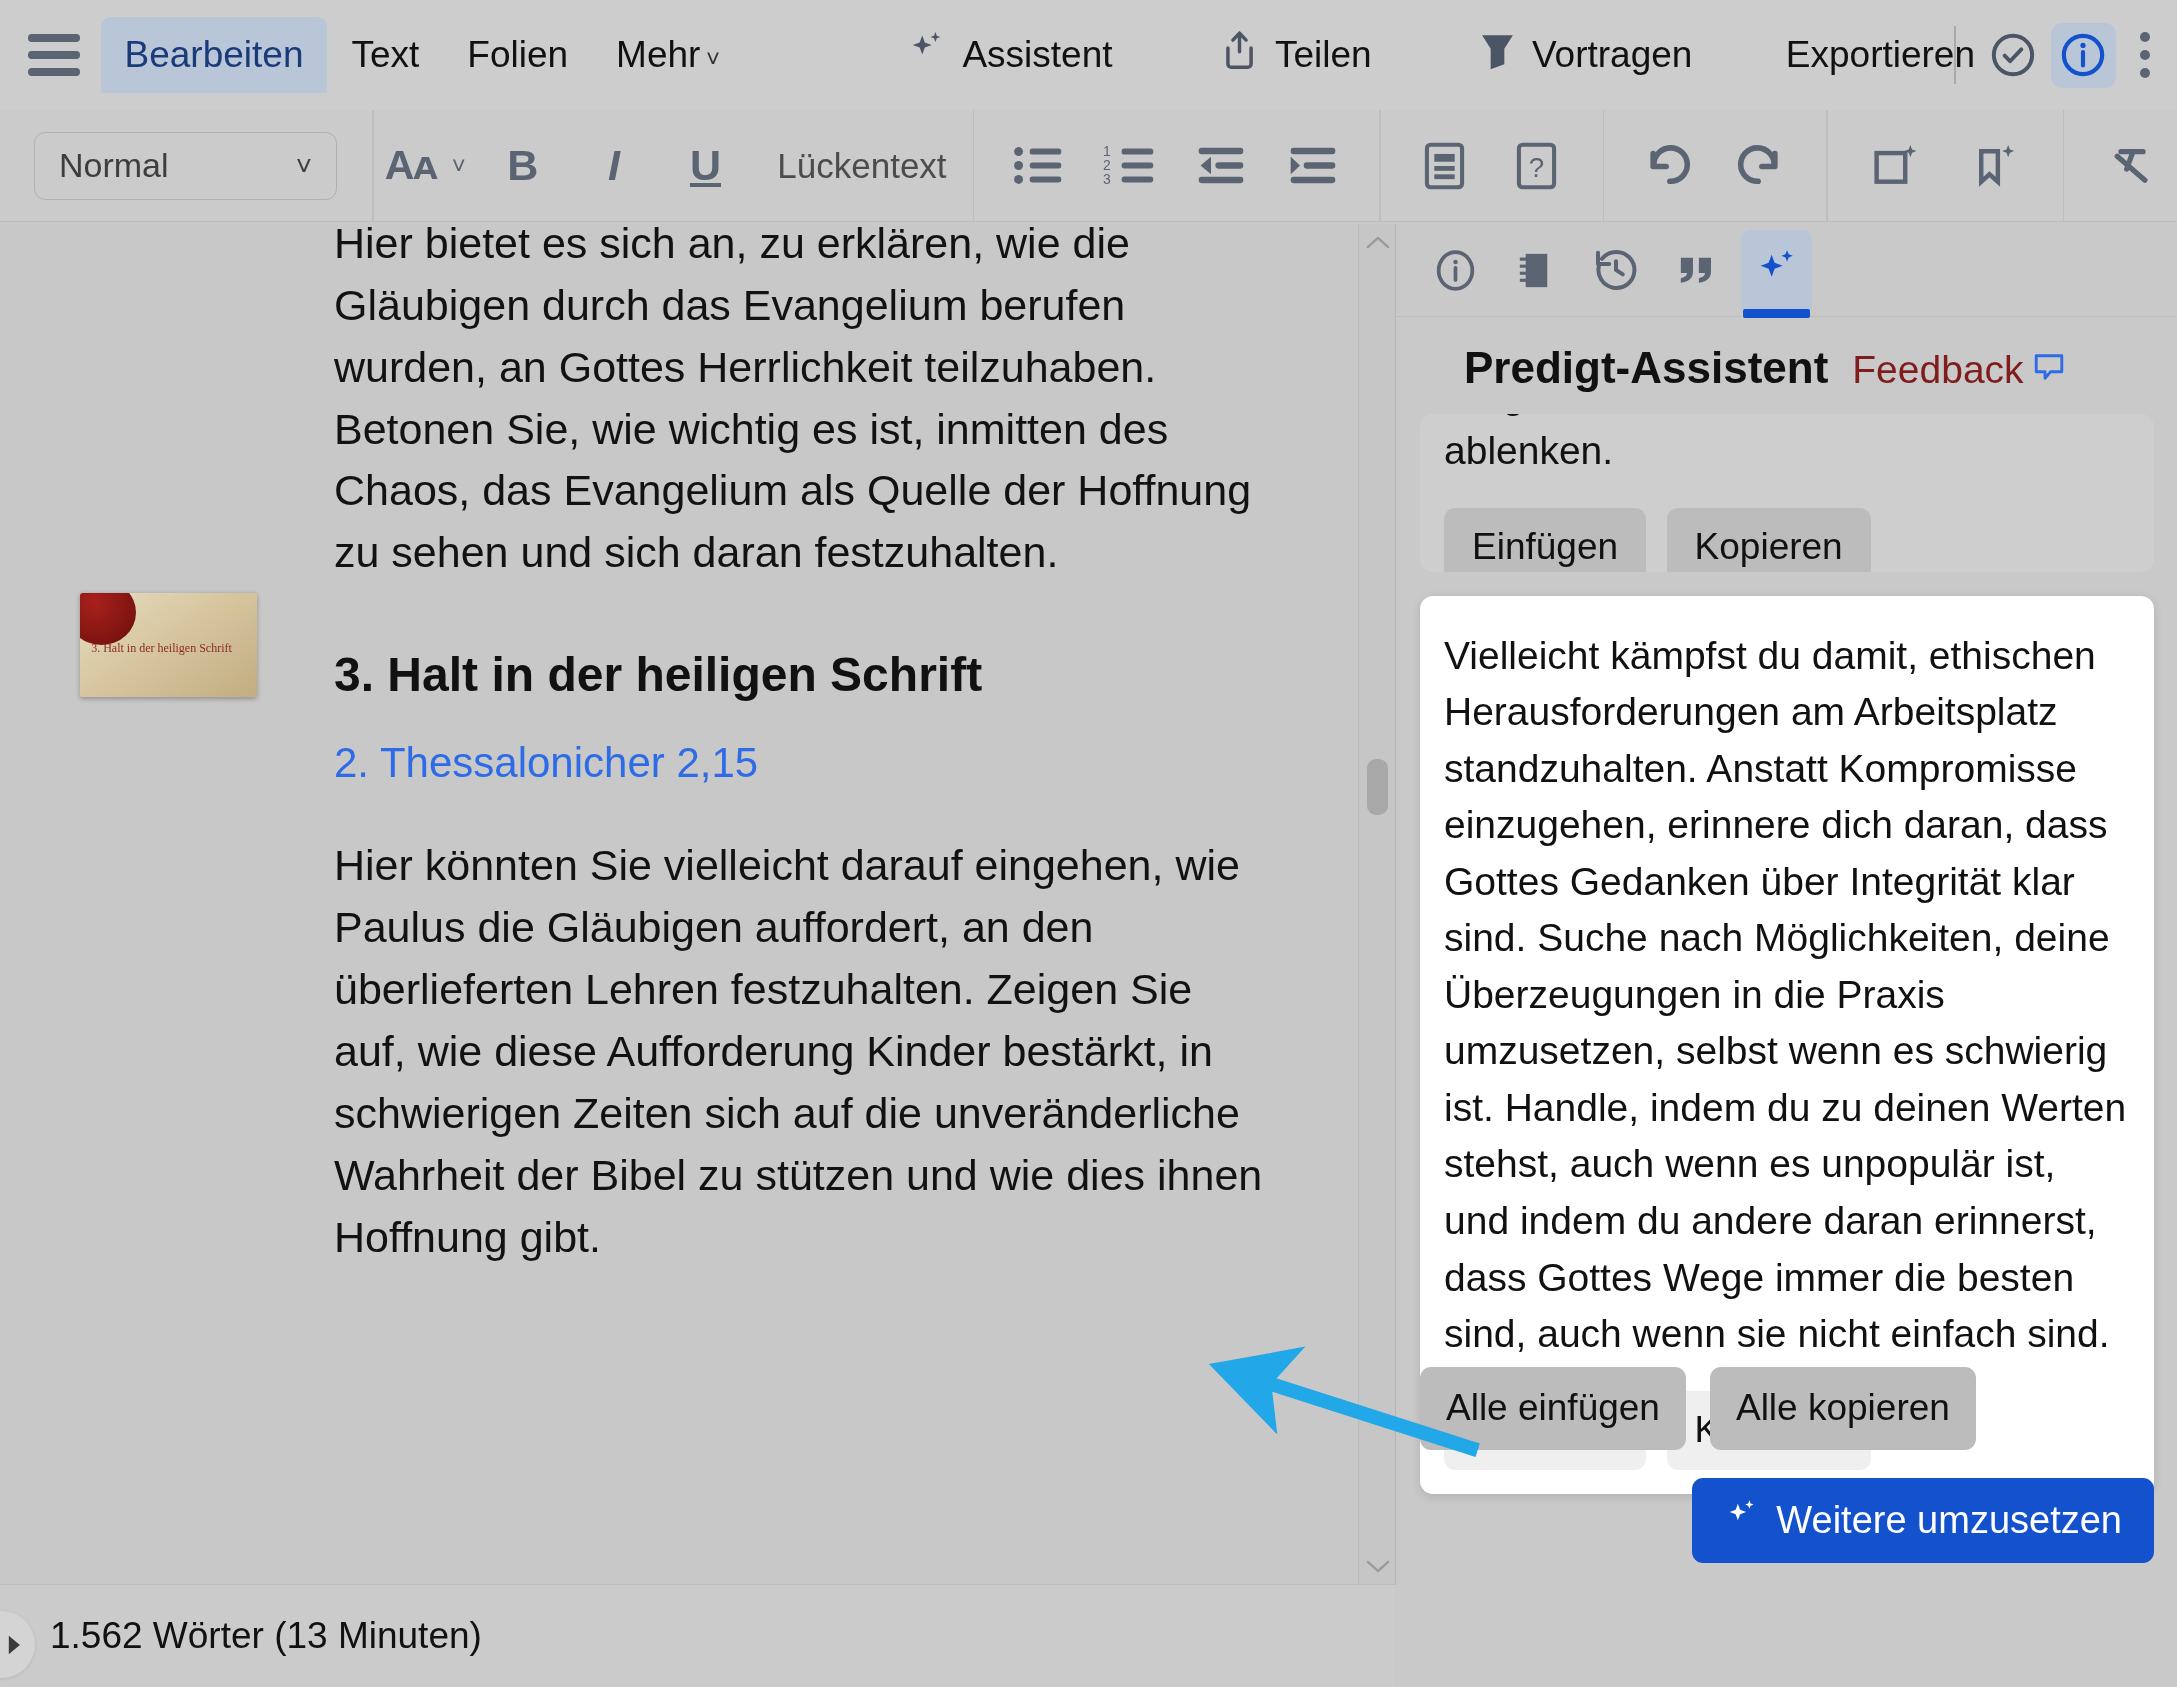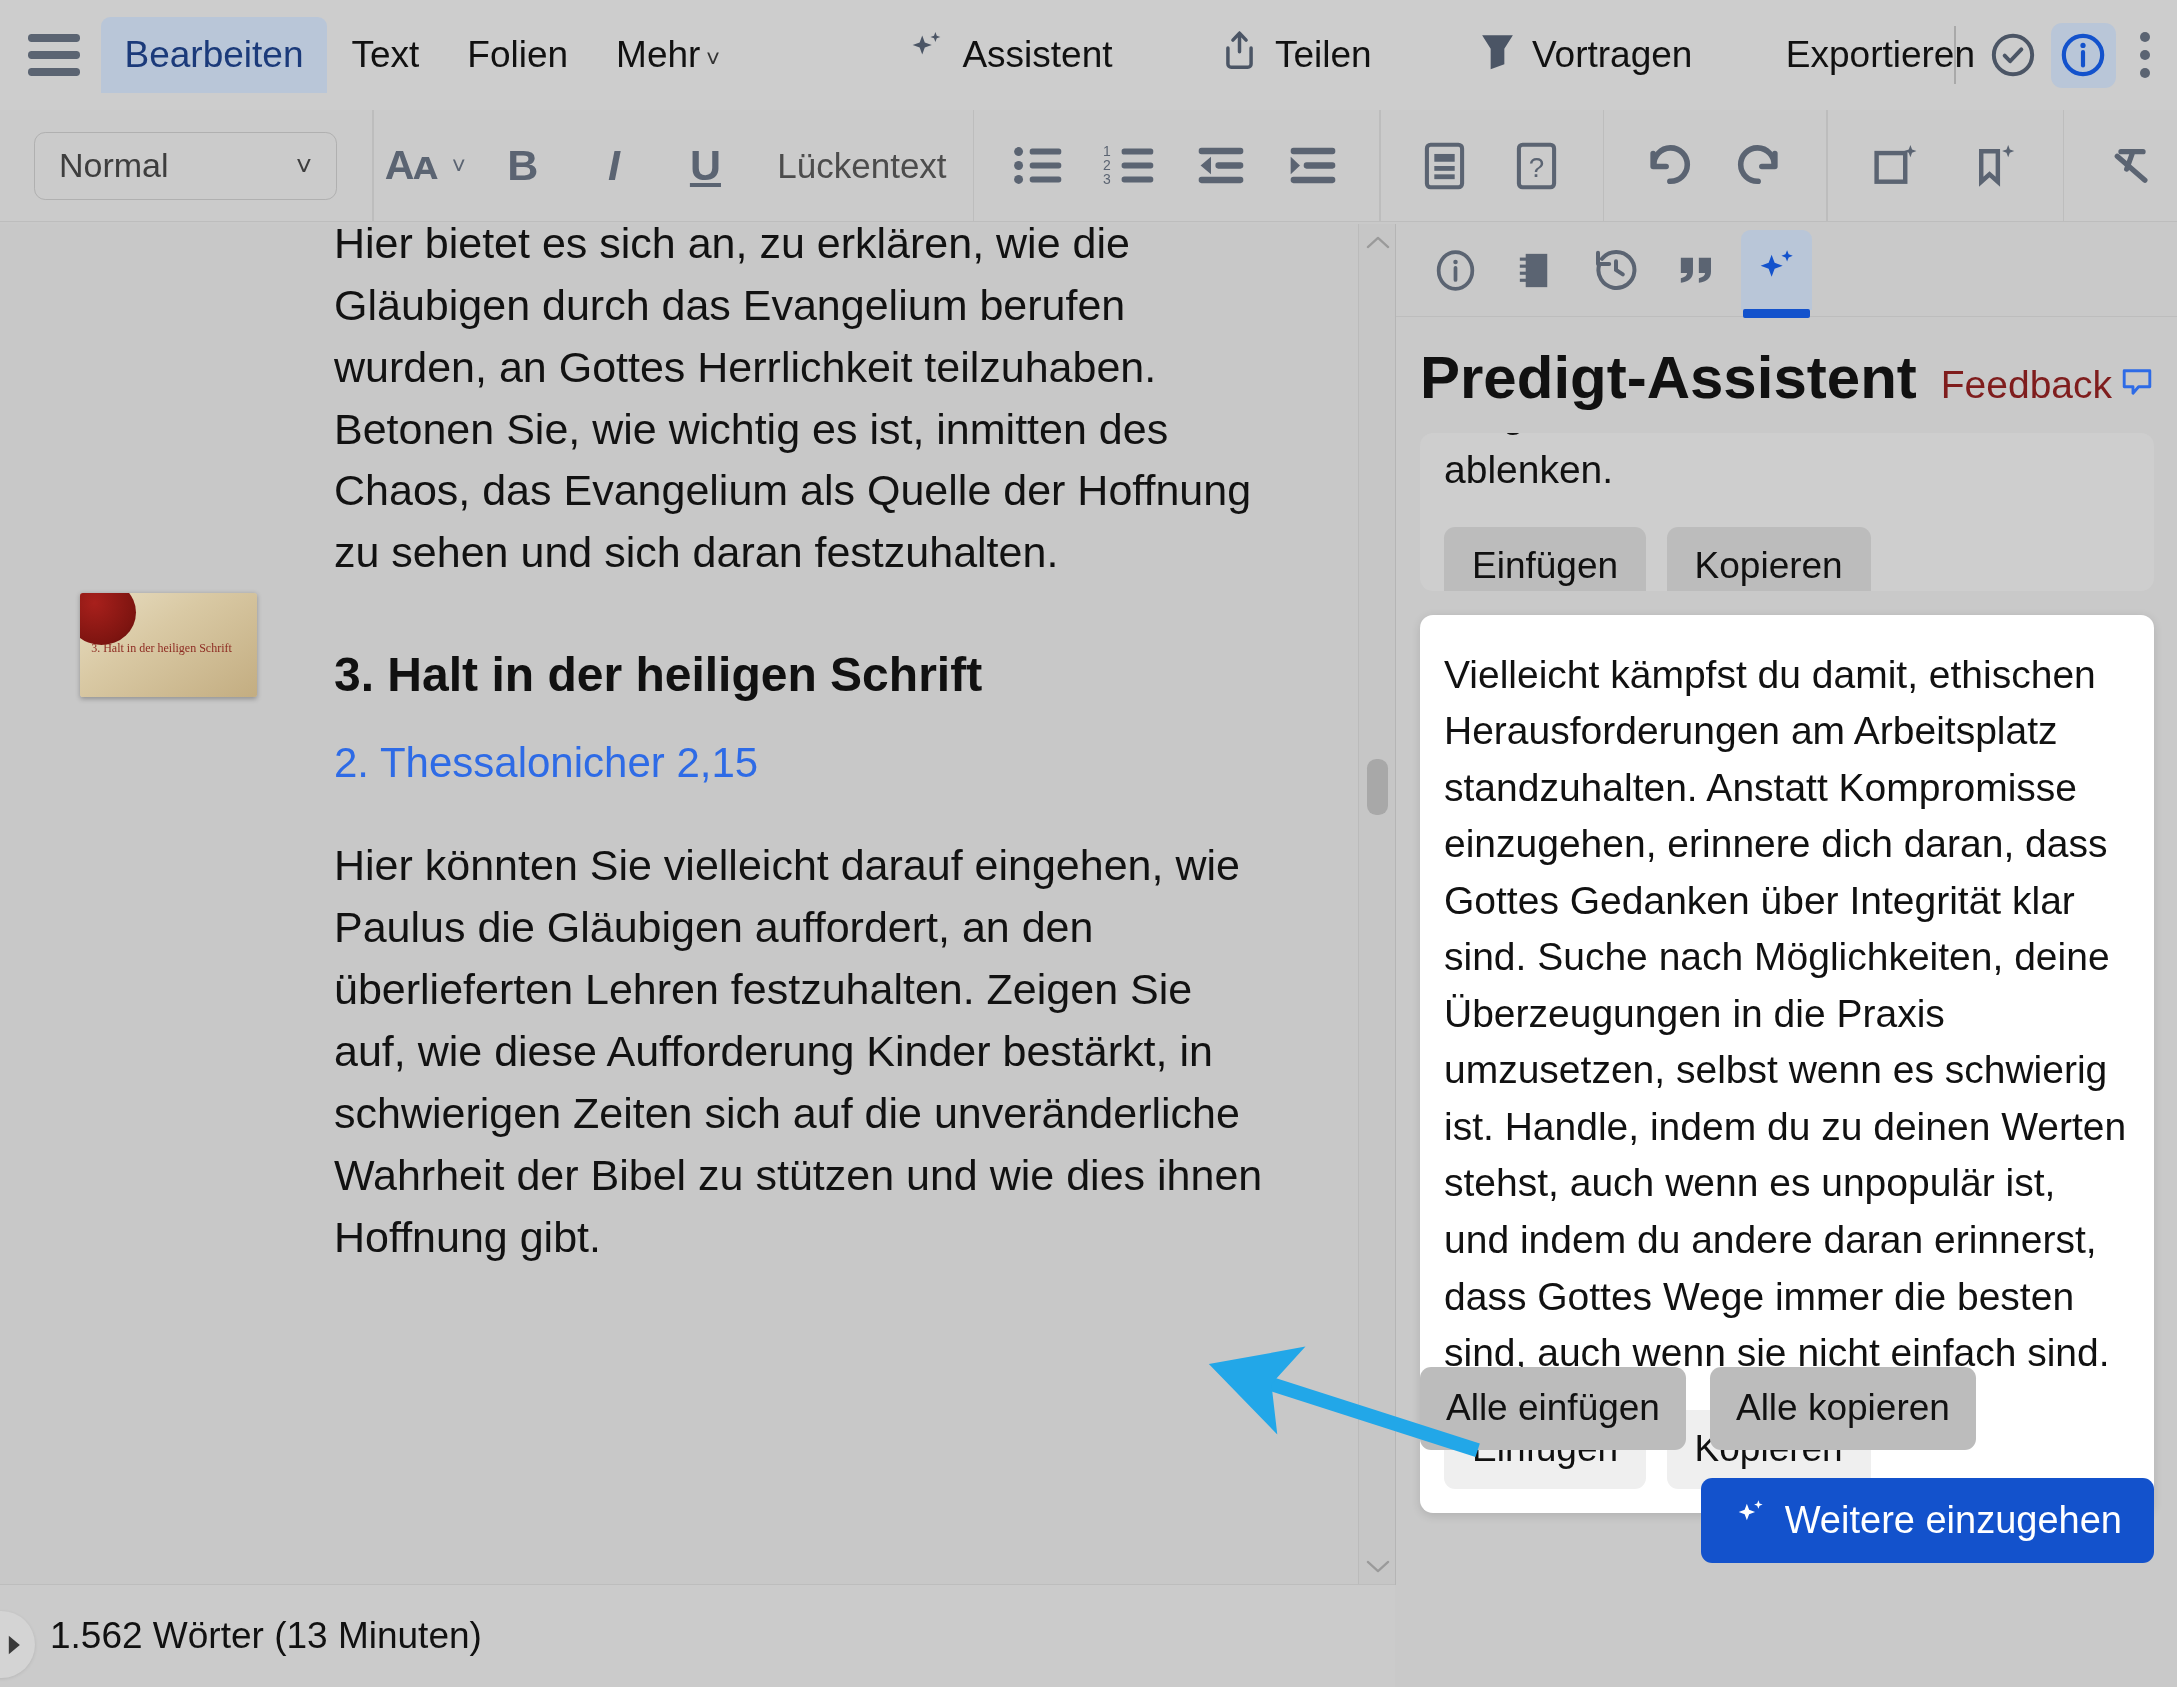--- a/index.html
+++ b/index.html
@@ -173,21 +173,21 @@
     cursor:pointer; position:relative; color:#5b6472;
   }
   .ptab.active { background: #b9c6d8; }
   .ptab.active::after {
     content:""; position:absolute; left:1.9px; right:1.9px; bottom:-7.5px;
     height: 8.4px; background:#1352cc; border-radius: 1.9px;
   }
   .panel-title-row {
     display:flex; align-items:baseline; gap: 24px; padding: 26px 0 20.5px 24px;
   }
-  .panel-title { font-size: 60px; font-weight: bold; color:#111; }
+  .panel-title { font-size: 44px; font-weight: bold; color:#111;margin-left:44px; }
   .feedback { font-size: 39px; color:#7f1d1d; cursor:pointer; display:flex; align-items:center; gap:9.3px;}
 
   .panel-scroll { position:relative; padding: 0 24px; }
   .sugg-card {
     background: #cecece; border-radius: 13px; padding: 0 24px 24px 24px;
     margin-bottom: 24px; overflow:hidden;
   }
   .sugg-card.white { background: #fff; box-shadow: 0 2.8px 9.3px rgba(0,0,0,.12); padding-top: 32px;}
   .sugg-text {
     font-size: 39px; line-height: 1.45; color:#111;
@@ -567,21 +567,21 @@
           <button class="fbtn2">Alle kopieren</button>
         </div>
         <div class="gen-row">
           <button class="gen-btn">
             <span>
               <svg width="35" height="35" viewBox="0 0 24 24">
                   <path d="M9.5 4l1.55 4.1 4.1 1.5-4.1 1.5L9.5 15.2 8 11.1 3.9 9.6 8 8.1z" fill="#fff"></path>
                   <path d="M17.4 1.6l.8 2.1 2.1.8-2.1.8-.8 2.1-.8-2.1-2.1-.8 2.1-.8z" fill="#fff"></path>
                 </svg>
             </span>
-            <span>Weitere einzugehen</span>
+            <span>Weitere umzusetzen</span>
           </button>
         </div>
       </div>
     </div>
   </div>
 
   <div class="statusbar">
     <div class="collapse-circle">
       <svg width="20.5" height="24" viewBox="0 0 11 13">
           <path d="M2 1.5L8 6.5 2 11.5z" fill="#3a3a3a"></path>

